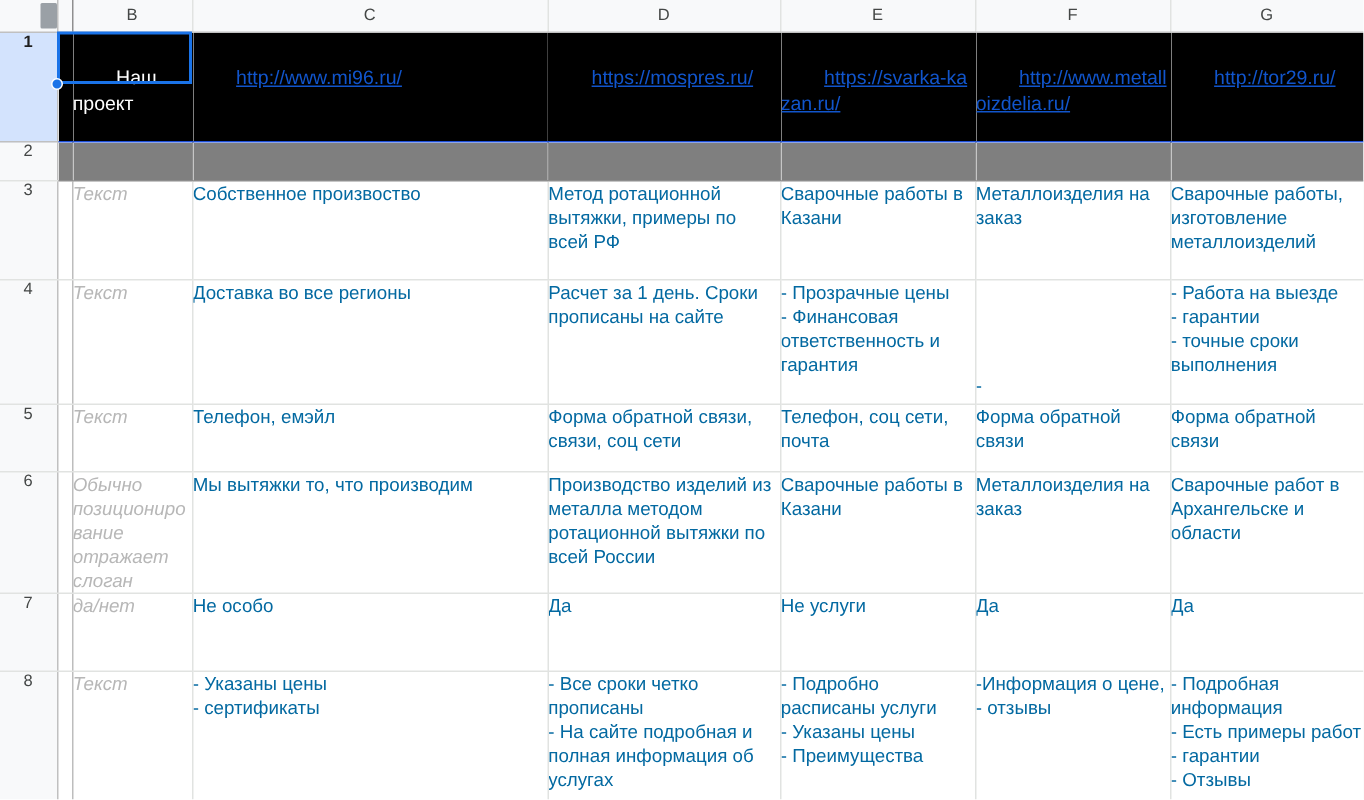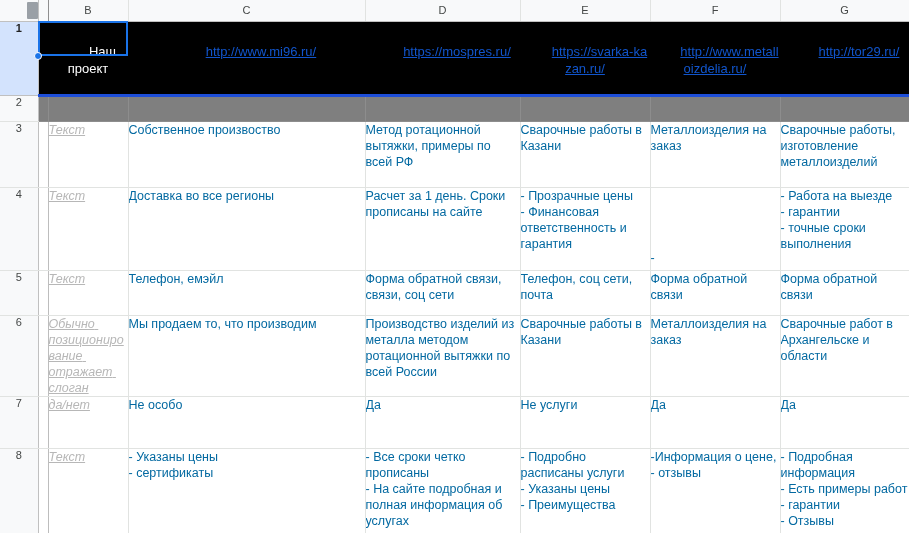--- a/index.html
+++ b/index.html
@@ -86,32 +86,30 @@
   }
   .cell.colA-cell {
     padding: 0;
     border-right: 1px solid #bdbdbd;
     border-left: 1px solid #bdbdbd;
   }
   
   .hint {
     color: #b7b7b7;
     font-style: italic;
-    text-decoration: underline;
   }
   
   .row1 .cell {
     background: #000000;
     border-right: 1px solid #000000;
-    border-bottom: 3px solid #1d4ed8;
+    border-bottom: 1px solid #1d4ed8;
     color: #ffffff;
     font-size: 13px;
     line-height: 17px;
     padding-top: 4px;
-    text-align: center;
   }
   .row1 .cell.colA-cell {
     background: #000000;
     border-left: 1px solid #000000;
     border-right: 1px solid #000000;
   }
   .link {
     color: #1155cc;
     text-decoration: underline;
     word-break: break-all;
@@ -266,21 +264,21 @@
       <td class="cell">Форма обратной связи, связи, соц сети</td>
       <td class="cell">Телефон, соц сети, почта</td>
       <td class="cell">Форма обратной связи</td>
       <td class="cell">Форма обратной связи</td>
     </tr>
 
     <tr style="height:81px">
       <th class="rowhead">6</th>
       <td class="cell colA-cell"></td>
       <td class="cell hint">Обычно позиционирование отражает слоган</td>
-      <td class="cell">Мы продаем то, что производим</td>
+      <td class="cell">Мы вытяжки то, что производим</td>
       <td class="cell">Производство изделий из металла методом ротационной вытяжки по всей России</td>
       <td class="cell">Сварочные работы в Казани</td>
       <td class="cell">Металлоизделия на заказ</td>
       <td class="cell">Сварочные работ в Архангельске и области</td>
     </tr>
 
     <tr style="height:52px">
       <th class="rowhead">7</th>
       <td class="cell colA-cell"></td>
       <td class="cell hint">да/нет</td>

